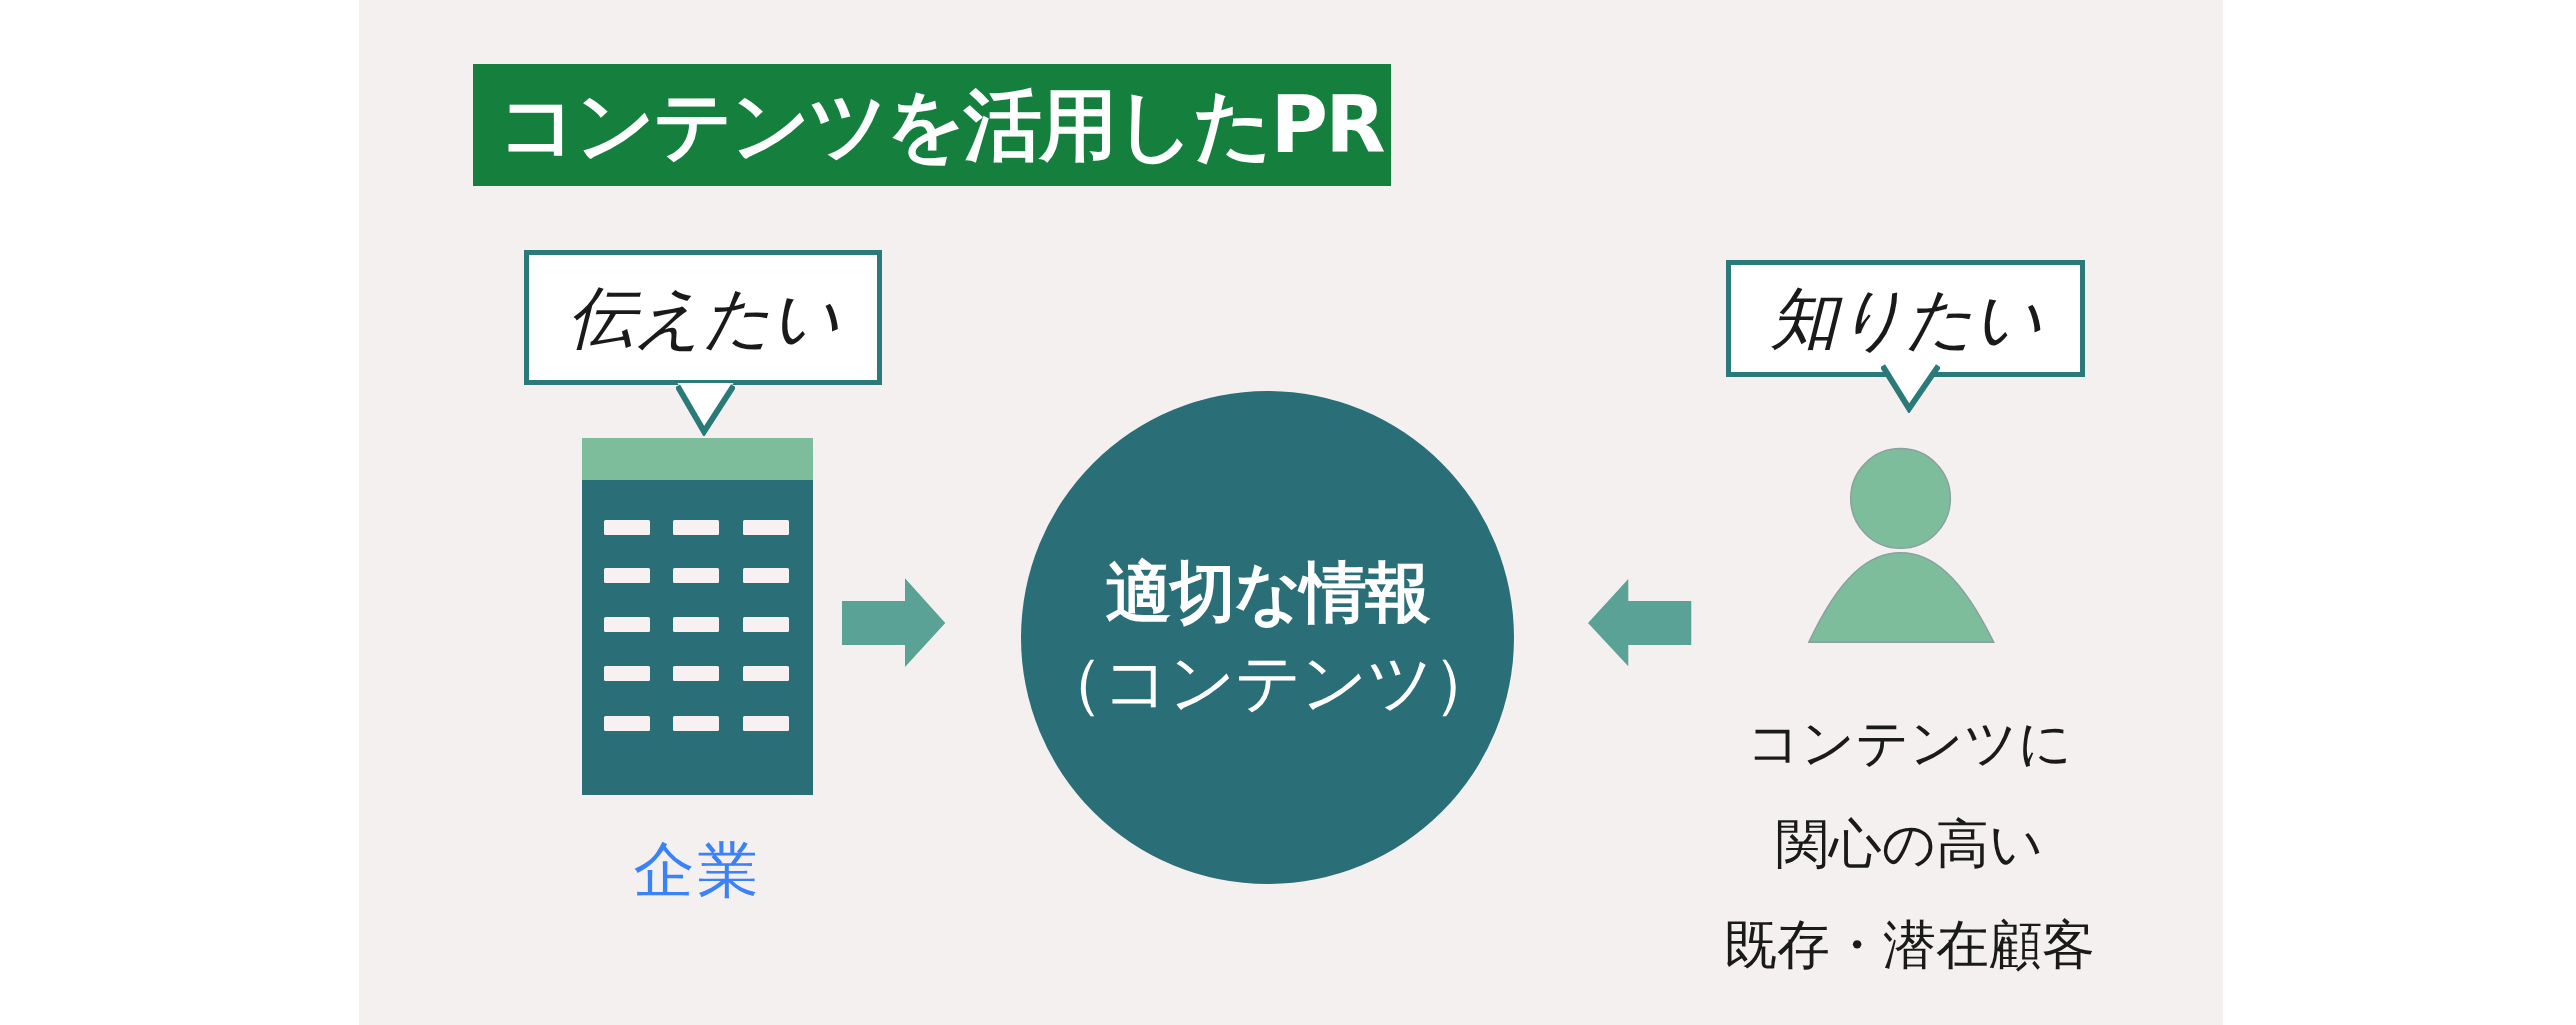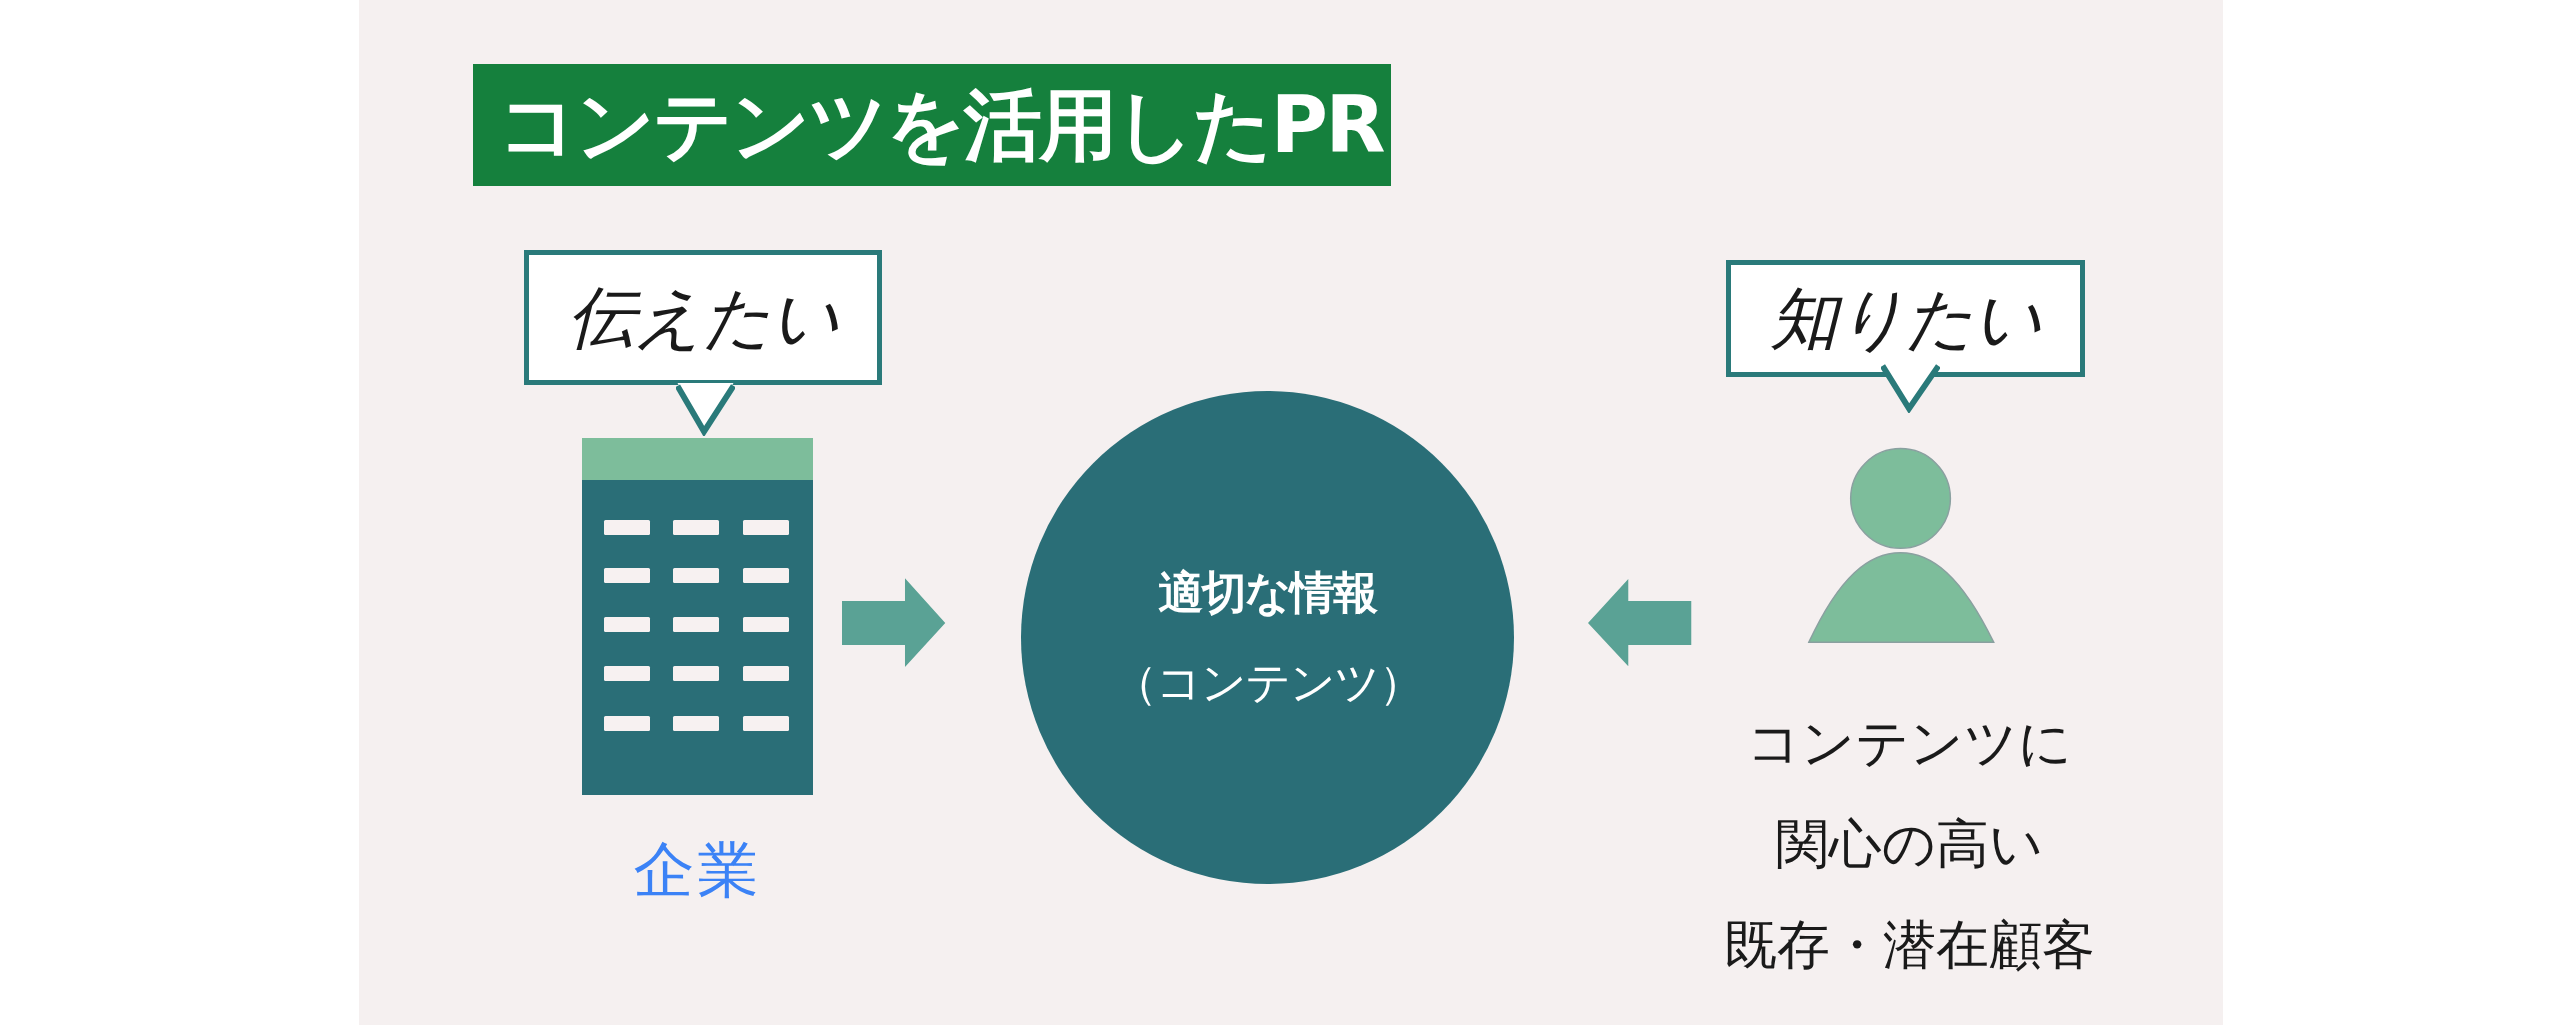--- a/index.html
+++ b/index.html
@@ -17,21 +17,21 @@
     .bubble-right { left: 1726px; top: 260px; width: 359px; height: 117px; }
     .tail { position: absolute; }
     .building { position: absolute; left: 582px; top: 438px; width: 231px; height: 357px; background: #2a6e77; }
     .building-roof { position: absolute; left: 0; top: 0; width: 100%; height: 42px; background: #7dbd9b; }
     .win { position: absolute; width: 46px; height: 15.4px; background: #f7f1f1; border-radius: 1.5px; }
     .label-dark { position: absolute; color: #3b82f6; font-size: 61px; line-height: 1; white-space: nowrap; }
     .company-label { left: 582px; width: 231px; top: 839px; text-align: center; letter-spacing: 2.9px; }
     .circle { position: absolute; left: 1021px; top: 391px; width: 493px; height: 493px; border-radius: 50%;
               background: #2a6e77; color: #ffffff; display: flex; flex-direction: column; align-items: center;
               justify-content: center; }
-    .circle-line { font-size: 45px; font-weight: bold; line-height: 90px; white-space: nowrap; letter-spacing: -1.5px; }
+    .circle-line { font-size: 66px; font-weight: bold; line-height: 90px; white-space: nowrap; letter-spacing: -1.5px; }
     .circle-line-2 { font-weight: normal; text-align: center; }
     .arrow { position: absolute; }
     .person { position: absolute; left: 1803px; top: 444px; width: 198px; height: 202px; }
     .customer-label { position: absolute; left: 1638px; width: 543px; top: 706px; text-align: center;
                       color: #1a1a1a; font-size: 53px; }
     .customer-line { display: block; height: 101px; line-height: 73px; white-space: nowrap; }
   </style>
 </head>
 <body>
 

